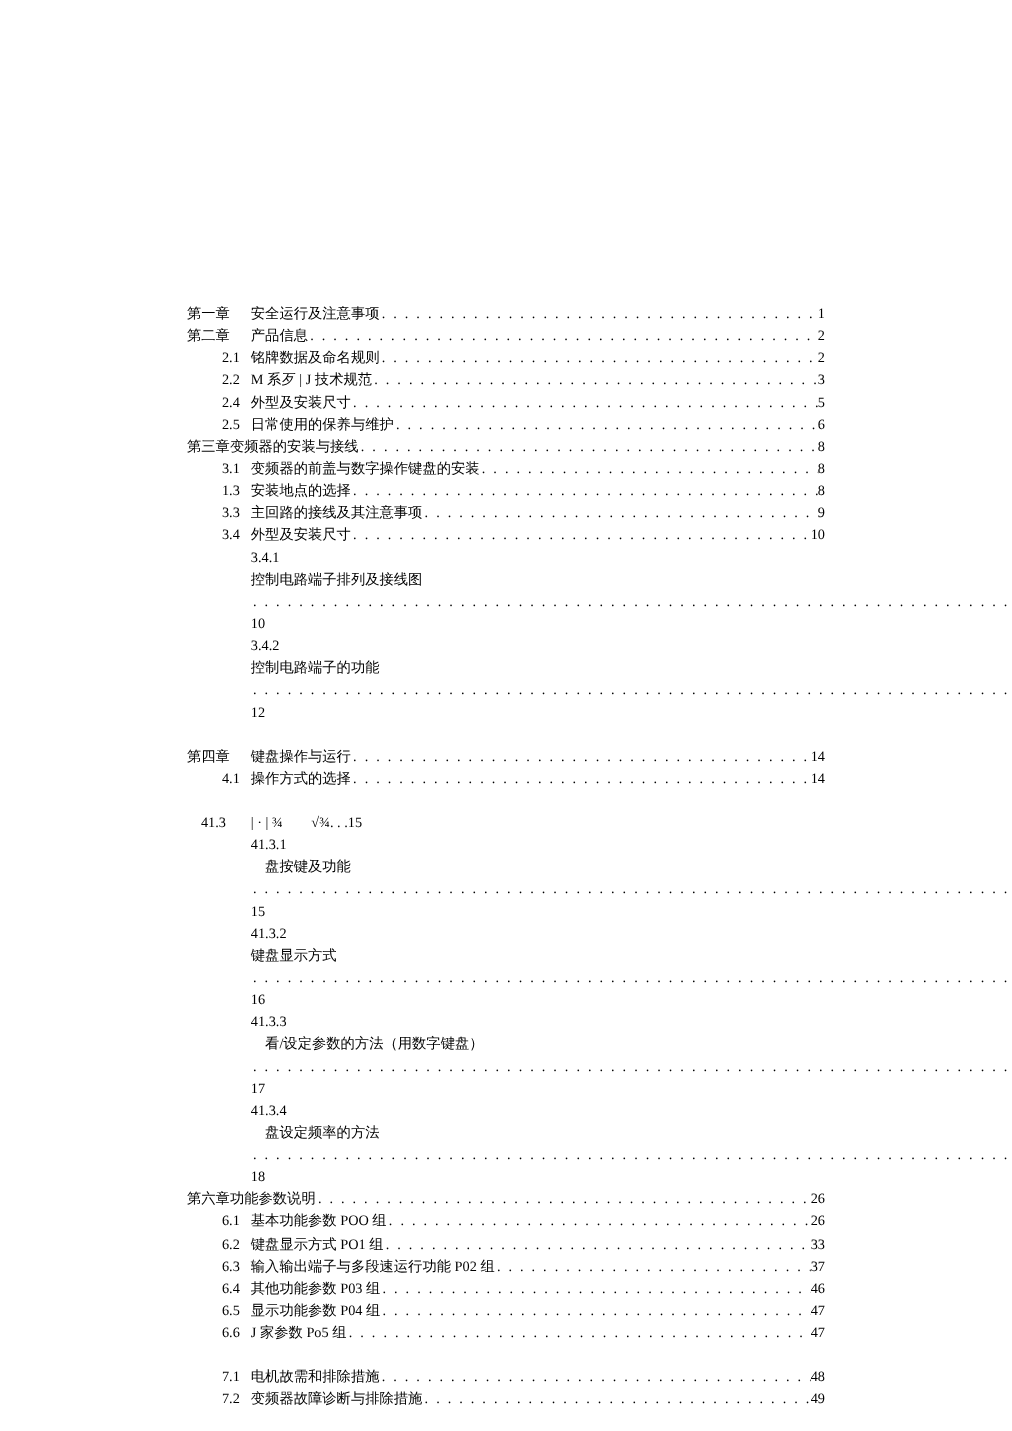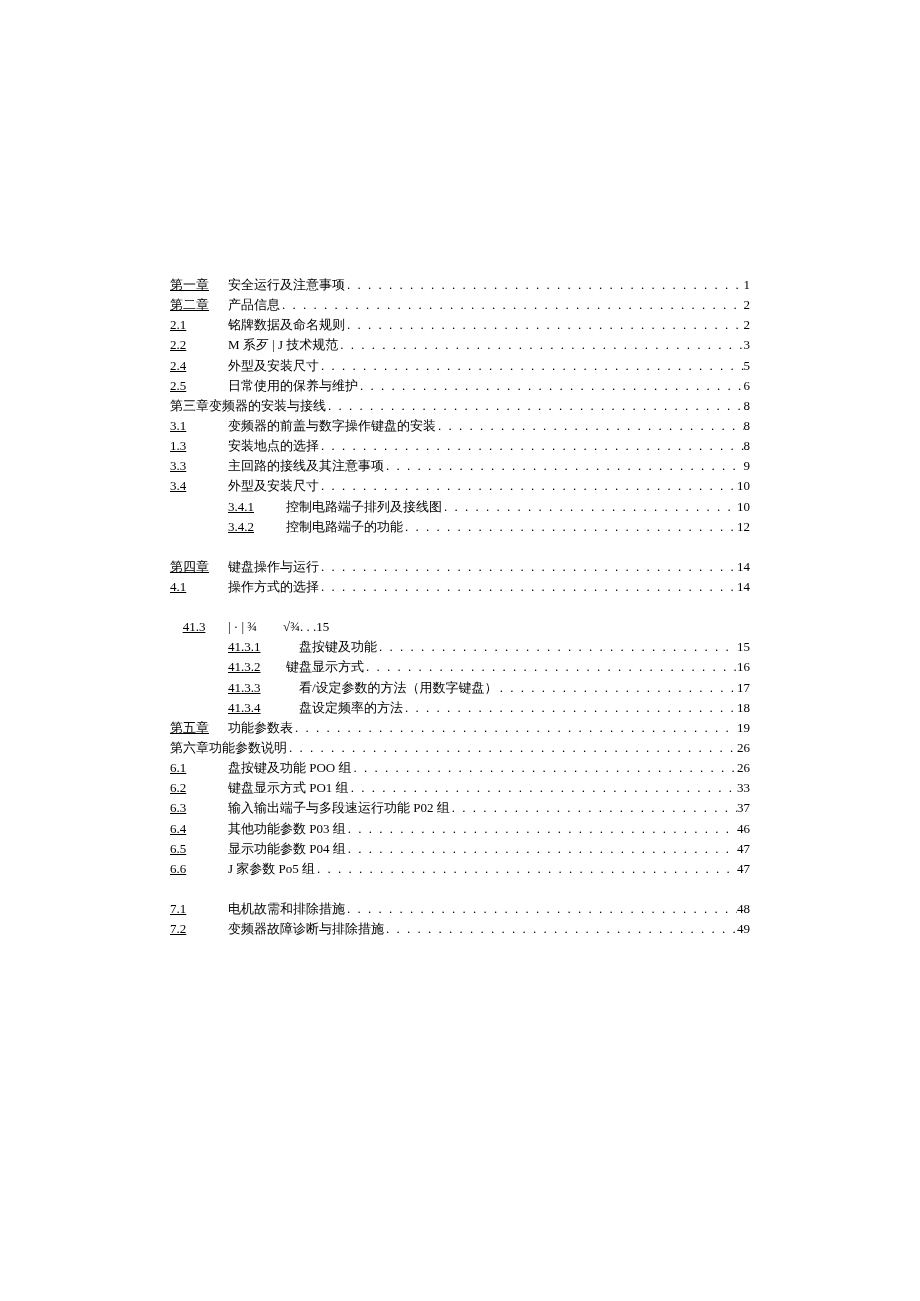--- a/index.html
+++ b/index.html
@@ -21,21 +21,20 @@
     }
     .toc-entry {
       display: flex;
       align-items: baseline;
       line-height: 1.55;
       white-space: nowrap;
     }
     .toc-label {
       flex-shrink: 0;
       padding-right: 10px;
-      text-decoration: underline;
     }
     .toc-title {
       flex-shrink: 0;
     }
     .toc-dots {
       flex: 1;
       overflow: hidden;
       letter-spacing: 2px;
       padding: 0 2px;
     }
@@ -44,24 +43,25 @@
     }
     .toc-page {
       flex-shrink: 0;
       text-align: right;
     }
     .level-0 .toc-label {
       width: 58px;
     }
     .level-1 .toc-label {
       width: 58px;
-      text-align: left;
+      text-align: right;
     }
     .level-2 {
       padding-left: 58px;
+      flex-direction: column;
     }
     .level-2 .toc-label {
       width: 58px;
     }
     .level-0-nolabel {
       padding-left: 0;
       align-items: center;
     }
     .special-413 {
       padding-left: 0;
@@ -190,34 +190,28 @@
       <span class="toc-title"> 看/设定参数的方法（用数字键盘）</span>
       <span class="toc-dots"></span>
       <span class="toc-page">17</span>
     </div>
     <div class="toc-entry level-2">
       <span class="toc-label">41.3.4</span>
       <span class="toc-title"> 盘设定频率的方法</span>
       <span class="toc-dots"></span>
       <span class="toc-page">18</span>
     </div>
-    <div class="toc-entry level-0">
-      <span class="toc-label">第五章</span>
-      <span class="toc-title">功能参数表</span>
-      <span class="toc-dots"></span>
-      <span class="toc-page">19</span>
-    </div>
     <div class="toc-entry level-0-nolabel">
       <span class="toc-title">第六章功能参数说明</span>
       <span class="toc-dots"></span>
       <span class="toc-page">26</span>
     </div>
     <div class="toc-entry level-1">
       <span class="toc-label">6.1</span>
-      <span class="toc-title">盘按键及功能 POO 组</span>
+      <span class="toc-title">基本功能参数 POO 组</span>
       <span class="toc-dots"></span>
       <span class="toc-page">26</span>
     </div>
     <div class="toc-entry level-1">
       <span class="toc-label">6.2</span>
       <span class="toc-title">键盘显示方式 PO1 组</span>
       <span class="toc-dots"></span>
       <span class="toc-page">33</span>
     </div>
     <div class="toc-entry level-1">

